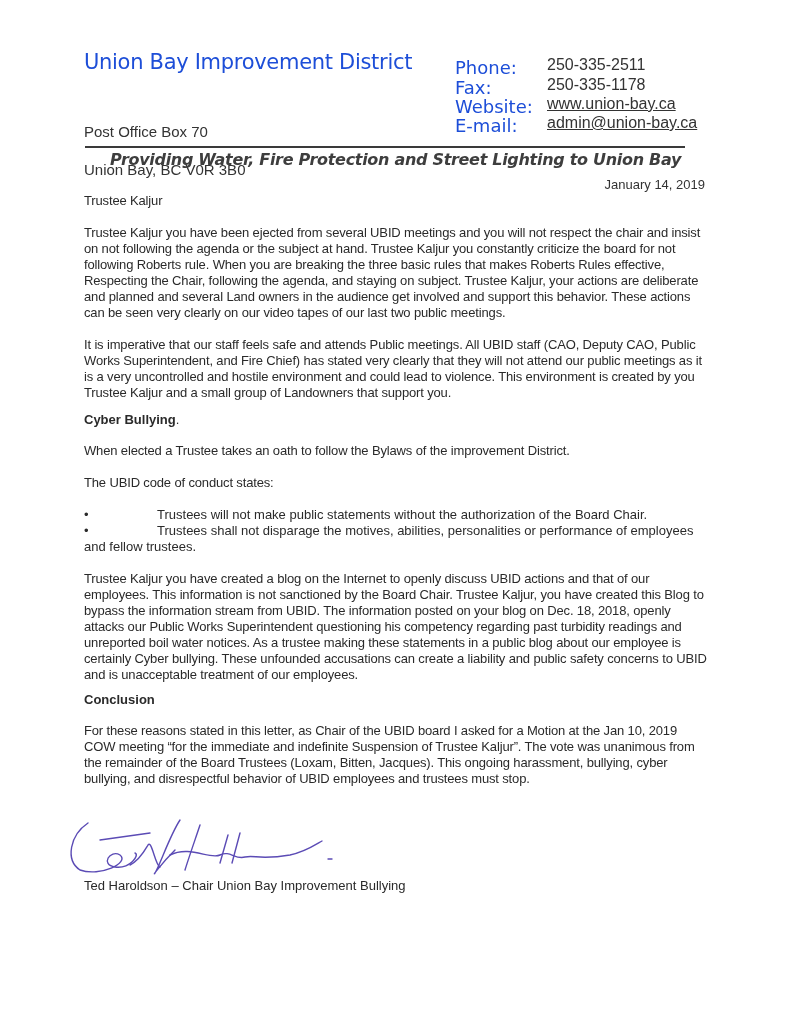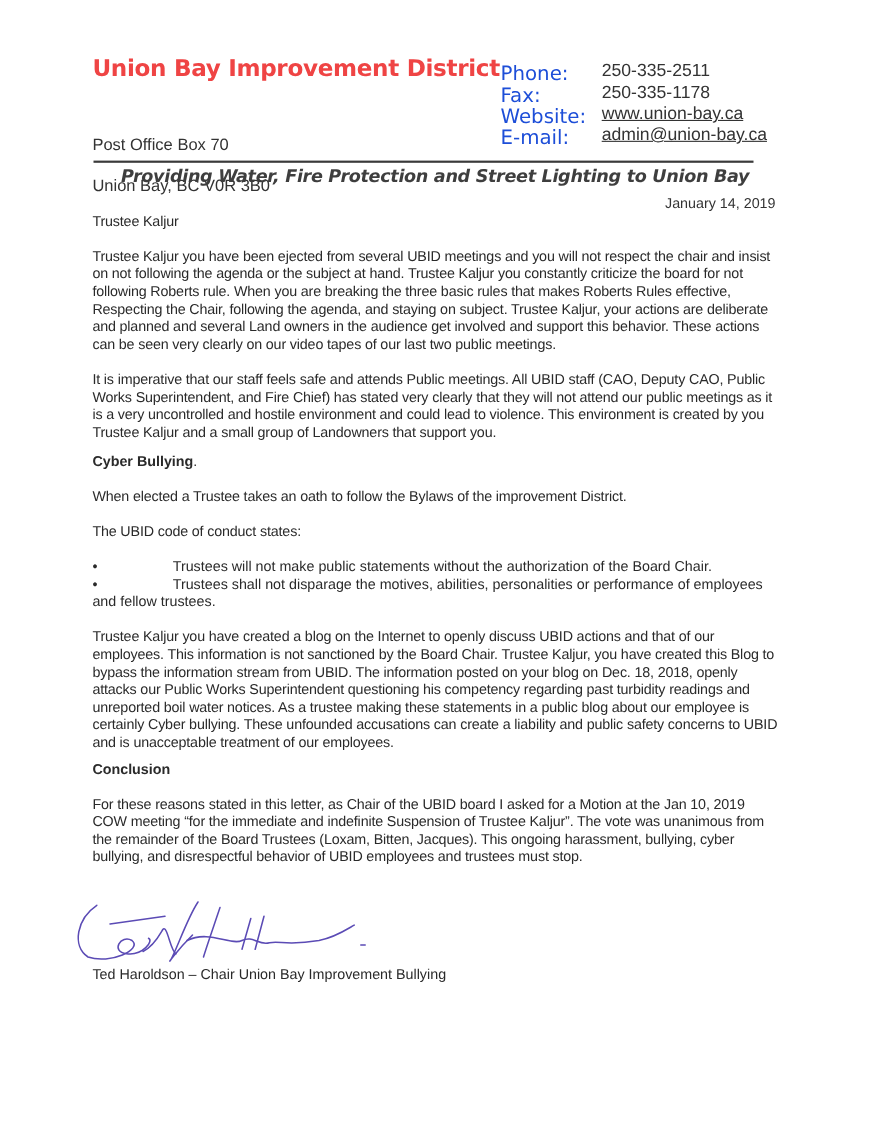--- a/index.html
+++ b/index.html
@@ -1,20 +1,20 @@
 <!DOCTYPE html>
 <html><head>
 <meta charset="utf-8">
 <style>
   html, body { margin: 0; padding: 0; background: #ffffff; }
   body { width: 791px; height: 1023px; position: relative; overflow: hidden;
          font-family: "DejaVu Sans Condensed", "Liberation Sans Narrow", "Liberation Sans", sans-serif; color: #222; }
   .page { position: absolute; left: 0; top: 0; width: 791px; height: 1023px; }
-  .org-name { position: absolute; left: 84px; top: 50px; font-family: "DejaVu Sans", sans-serif; font-weight: bold;
-              font-size: 21px; color: #ef4444; letter-spacing: -0.3px; white-space: nowrap; }
+  .org-name { position: absolute; left: 84px; top: 50px; font-family: "DejaVu Sans", sans-serif; font-weight: normal;
+              font-size: 21px; color: #1d4ed8; letter-spacing: -0.3px; white-space: nowrap; }
   .addr { position: absolute; left: 84px; font-size: 15px; color: #333; white-space: nowrap; font-family: "Liberation Sans", sans-serif; margin-top: 46px; }
   .contact-label { position: absolute; left: 455px; font-family: "DejaVu Sans", sans-serif; font-weight: normal;
                    font-size: 18px; color: #1d4ed8; white-space: nowrap; }
   .contact-val { position: absolute; left: 547px; font-size: 16px; color: #333; white-space: nowrap; font-family: "Liberation Sans", sans-serif; }
   .contact-val.link { text-decoration: underline; }
   .rule { position: absolute; left: 85px; top: 146px; width: 600px; height: 2px; background: #3a3a3a; }
   .tagline { position: absolute; left: 0; width: 791px; top: 150px; text-align: center;
              font-family: "DejaVu Sans", sans-serif; font-weight: bold; font-style: italic; font-size: 16px; color: #3e3e3e; letter-spacing: -0.3px; }
   .date { position: absolute; right: 86px; top: 177px; font-size: 13px; color: #333; font-family: "Liberation Sans", sans-serif; }
   .text { position: absolute; left: 84px; width: 625px; font-size: 13px; line-height: 16px; color: #2a2a2a;

